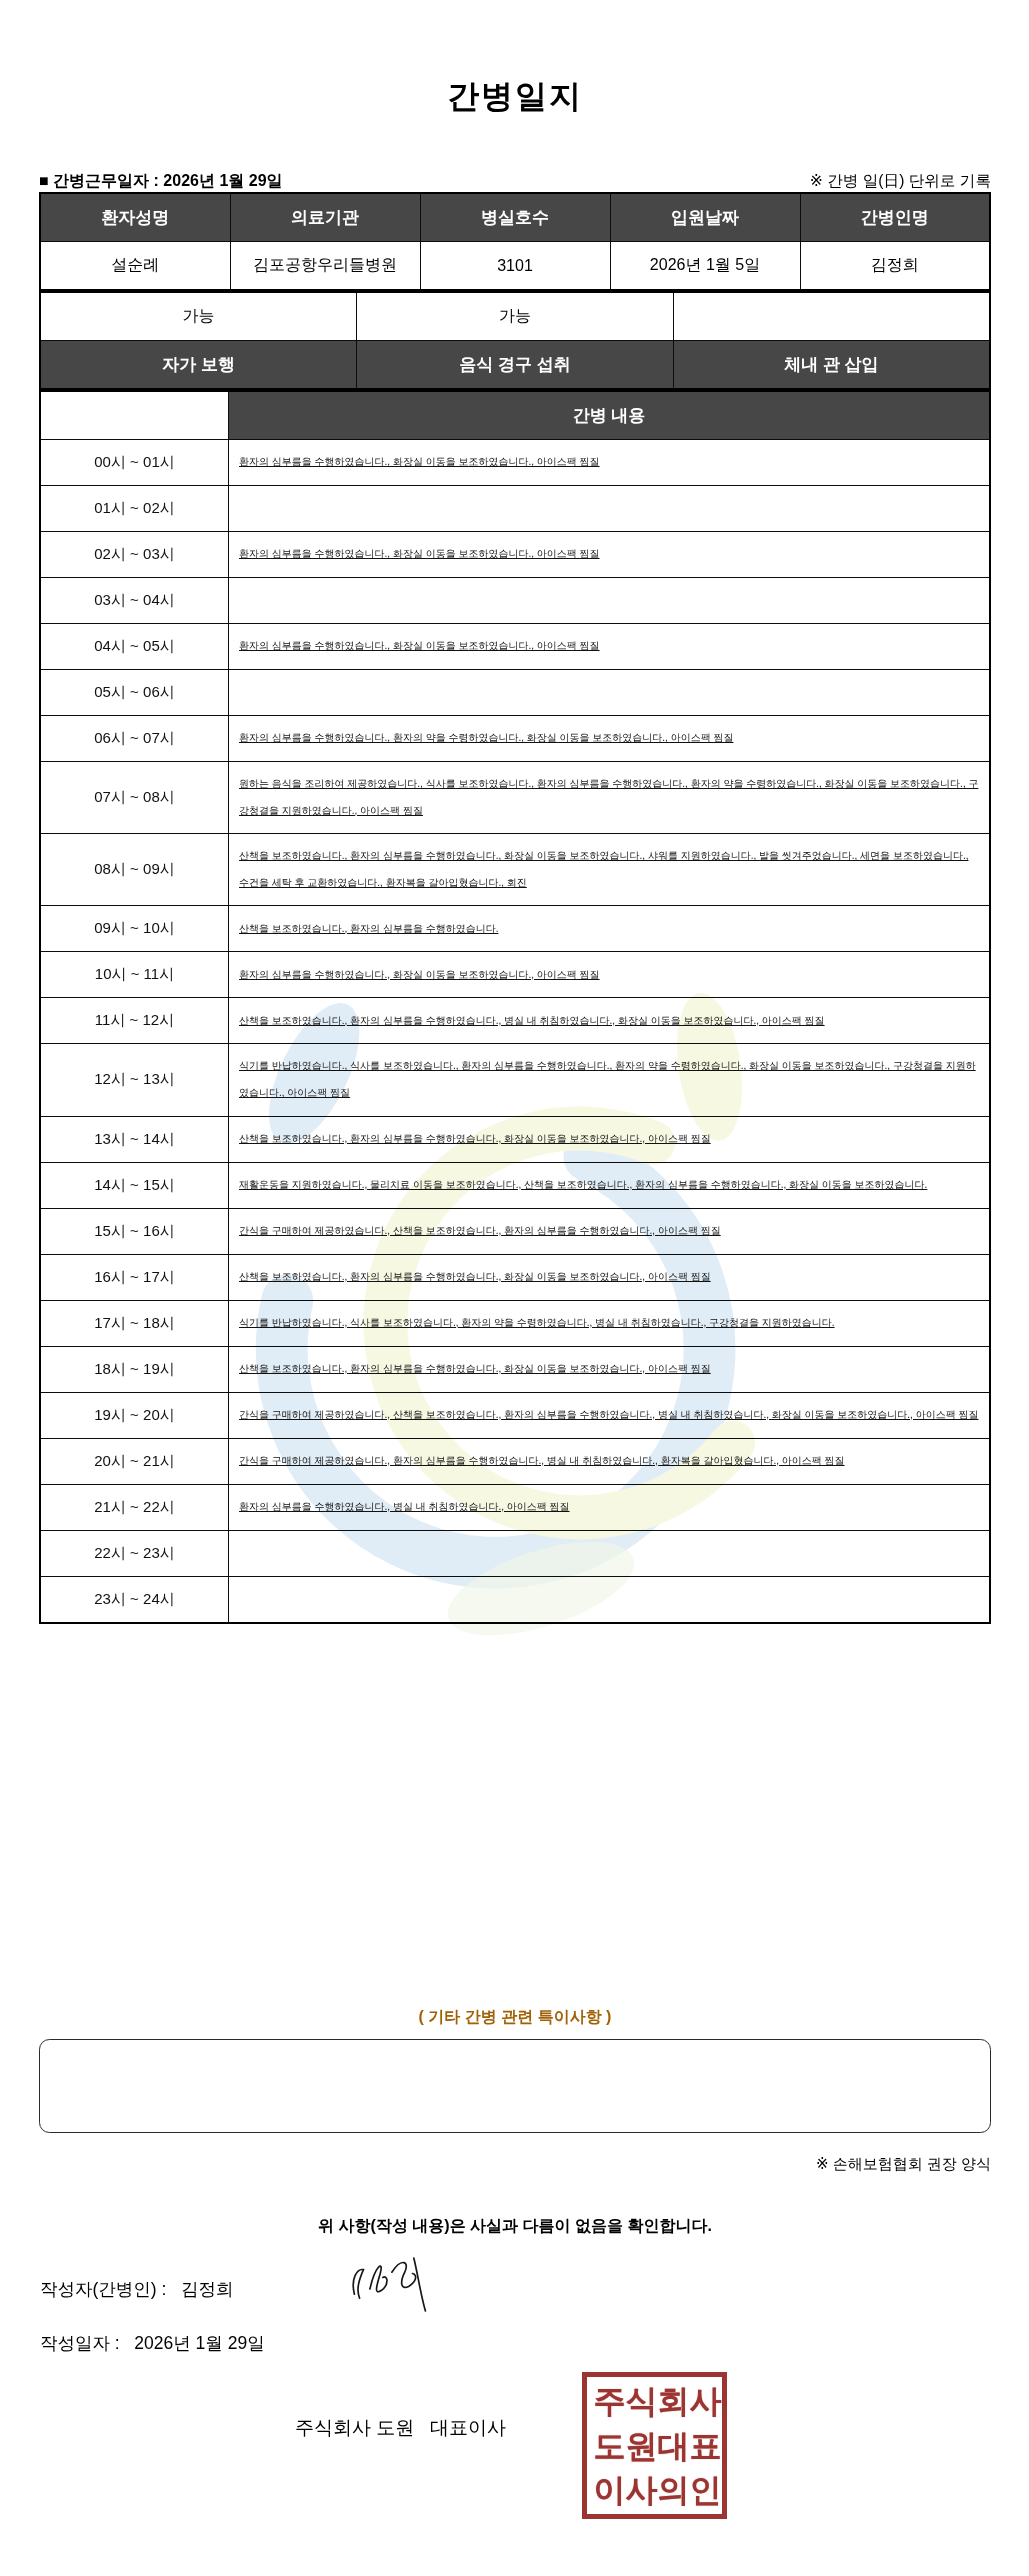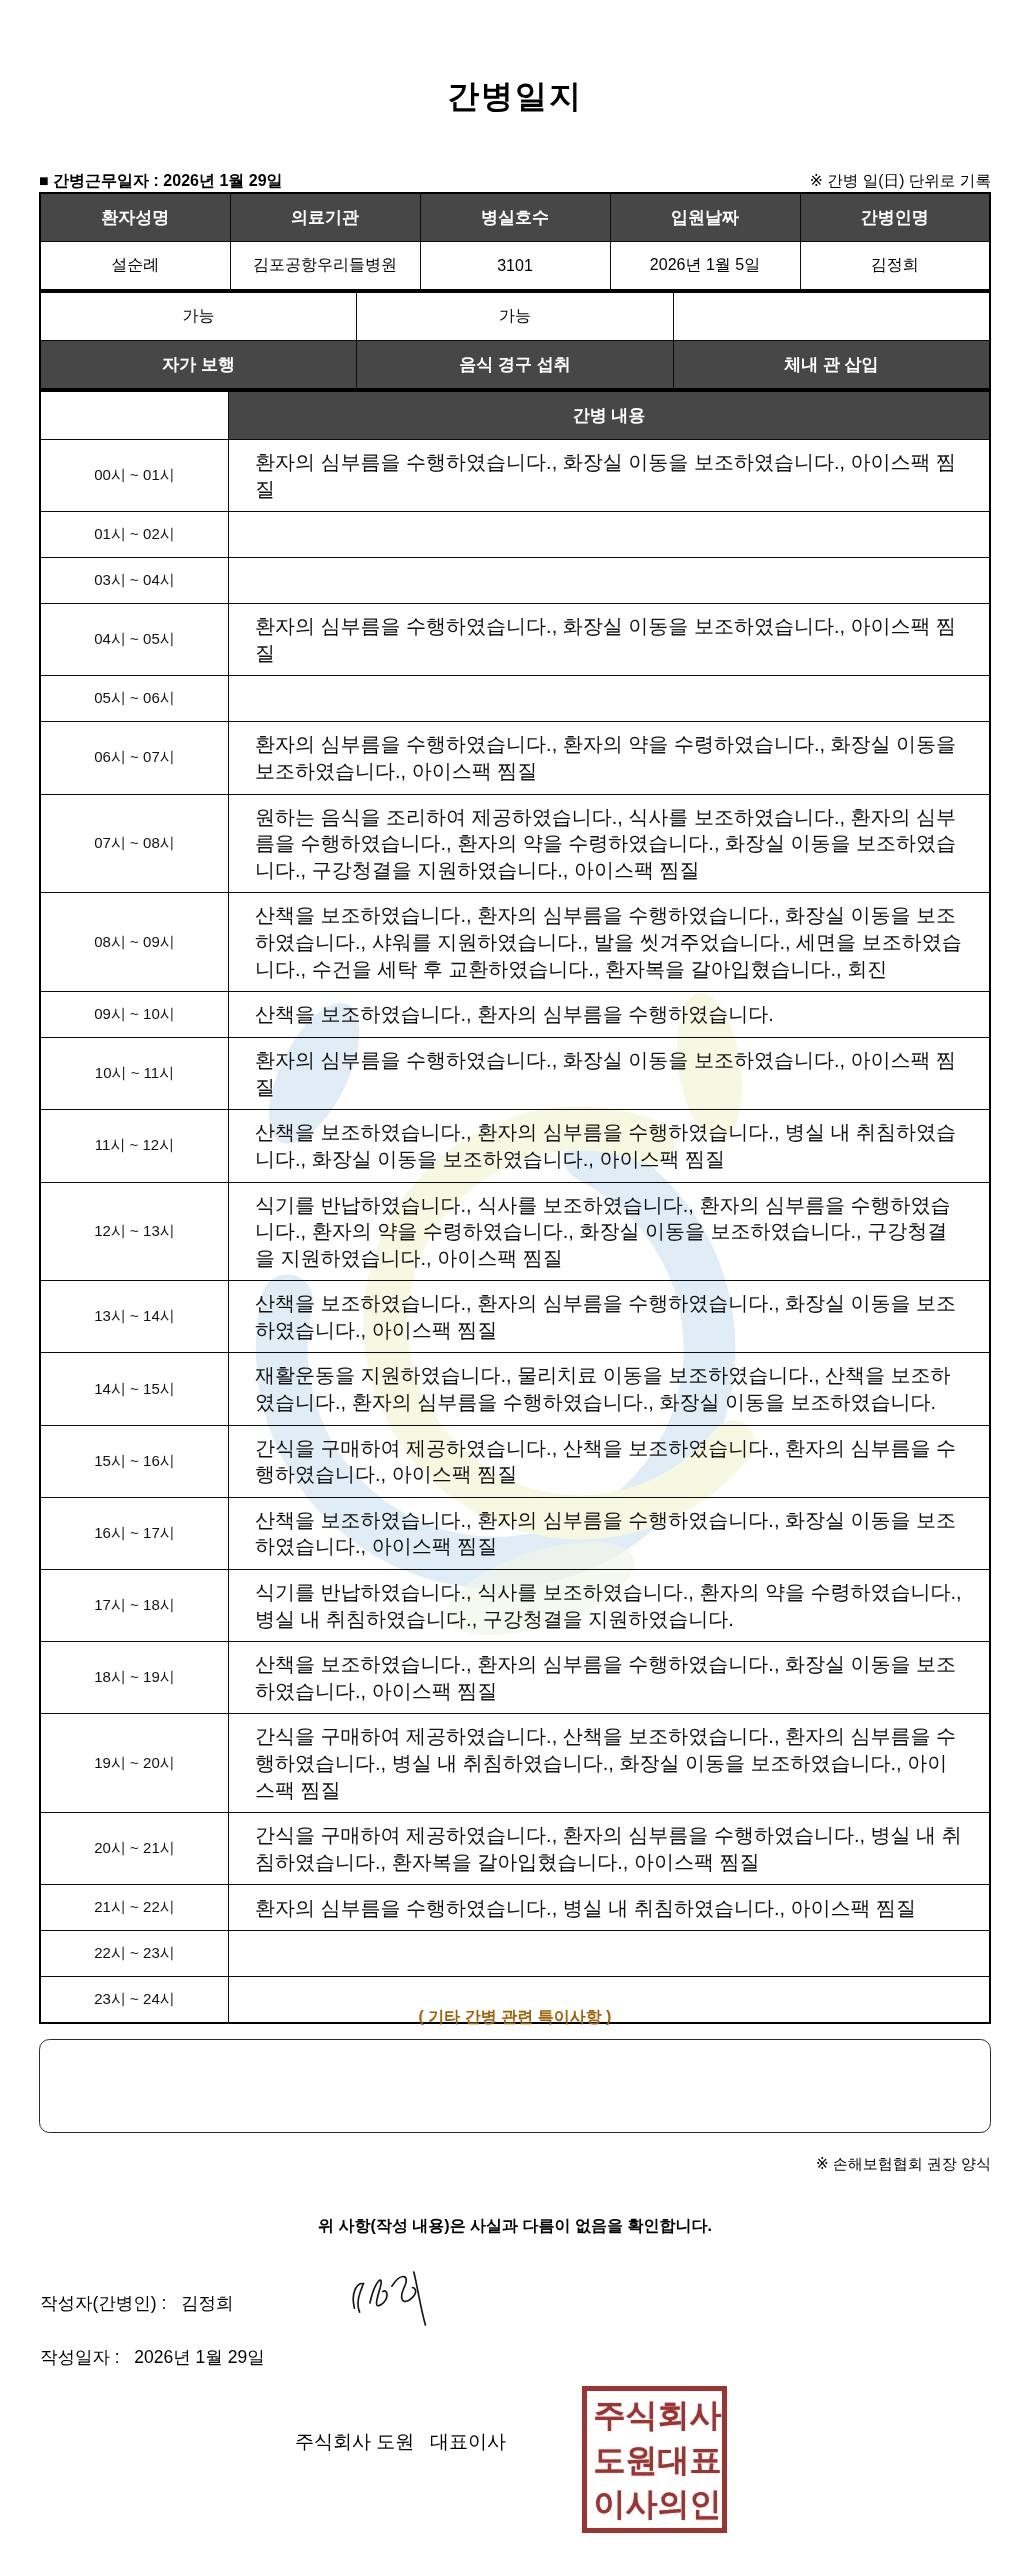--- a/index.html
+++ b/index.html
@@ -18,29 +18,29 @@
   table.doc td{border:1.9px solid #0c0c0c;overflow:hidden;}
   table.doc{border:2.6px solid #000;}
   .hcell{background:#474747;color:#fff;font-weight:bold;font-size:17px;text-align:center;height:45px;vertical-align:middle;}
   .vcell{background:transparent;color:#000;font-size:16px;text-align:center;height:45px;vertical-align:middle;}
 
   .t1{margin-top:15.6px;}
   .t2{margin-top:3.9px;}
   .t3{margin-top:5.2px;}
 
   table.log td.time{width:185px;text-align:center;font-size:15px;vertical-align:middle;background:transparent;height:43px;}
-  table.log td.content{font-size:20px;line-height:26.6px;padding:9px 26px;vertical-align:middle;background:transparent;text-align:left;}
+  table.log td.content{font-size:10px;line-height:26.6px;padding:9px 10px;vertical-align:middle;background:transparent;text-align:left;text-decoration:underline;}
   table.log td.loghead{height:45px;}
 
   .footer{position:absolute;left:0;top:2007px;width:1030px;z-index:1;}
   .extra-heading{text-align:center;font-size:16px;font-weight:bold;color:#a16207;}
   .extra-box{margin:11px 39px 0 39px;height:92px;border:1.9px solid #2b2b2b;border-radius:10.4px;background:#fff;}
   .form-note{margin:22px 39px 0 0;text-align:right;font-size:15px;color:#000;}
   .confirm{margin-top:42px;text-align:center;font-size:16px;font-weight:bold;color:#000;}
-  .writer-line{position:relative;margin:54px 0 0 40px;font-size:17.5px;color:#000;}
+  .writer-line{position:relative;margin:40px 0 0 40px;font-size:17.5px;color:#000;}
   .writer-line .sig{position:absolute;left:304px;top:-28.5px;}
   .date-line{margin:30px 0 0 40px;font-size:17.5px;color:#000;}
   .company-block{position:relative;height:169px;}
   .company-text{position:absolute;left:295px;top:60px;font-size:19px;font-weight:normal;color:#000;white-space:pre;}
   .stamp{position:absolute;left:582px;top:17px;width:145px;height:147px;box-sizing:border-box;
          border:5.2px solid #9c3431;display:flex;flex-direction:column;justify-content:space-between;
          padding:7.8px 6.5px;background:transparent;}
   .stamp-row{display:flex;justify-content:space-between;color:#9c3431;font-weight:bold;font-size:32px;
              line-height:1;text-shadow:0 0 1px rgba(156,52,49,.65);}
 </style>
@@ -110,20 +110,24 @@
         <td class="hcell time loghead">시간</td>
         <td class="hcell loghead">간병 내용</td>
       </tr>
       <tr>
             <td class="time">00시 ~ 01시</td>
             <td class="content">환자의 심부름을 수행하였습니다., 화장실 이동을 보조하였습니다., 아이스팩 찜질</td>
           </tr>
       <tr>
             <td class="time">01시 ~ 02시</td>
             <td class="content"></td>
+          </tr>
+      <tr>
+            <td class="time">02시 ~ 03시</td>
+            <td class="content">환자의 심부름을 수행하였습니다., 화장실 이동을 보조하였습니다., 아이스팩 찜질</td>
           </tr>
       <tr>
             <td class="time">03시 ~ 04시</td>
             <td class="content"></td>
           </tr>
       <tr>
             <td class="time">04시 ~ 05시</td>
             <td class="content">환자의 심부름을 수행하였습니다., 화장실 이동을 보조하였습니다., 아이스팩 찜질</td>
           </tr>
       <tr>

